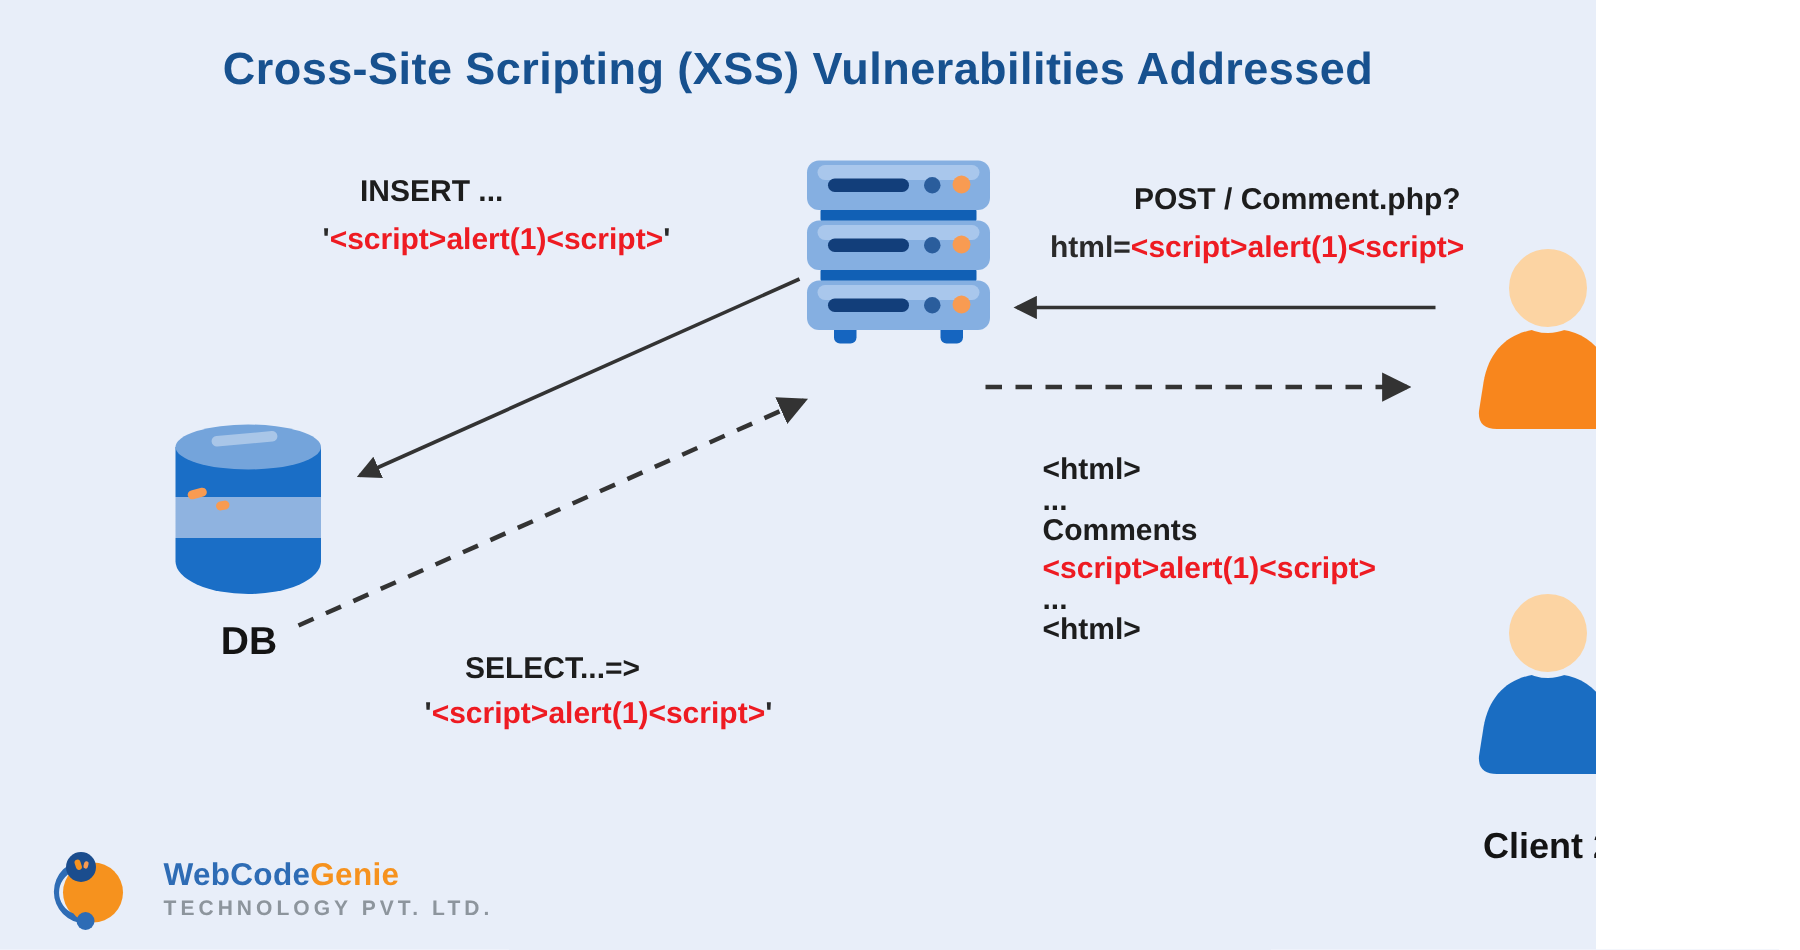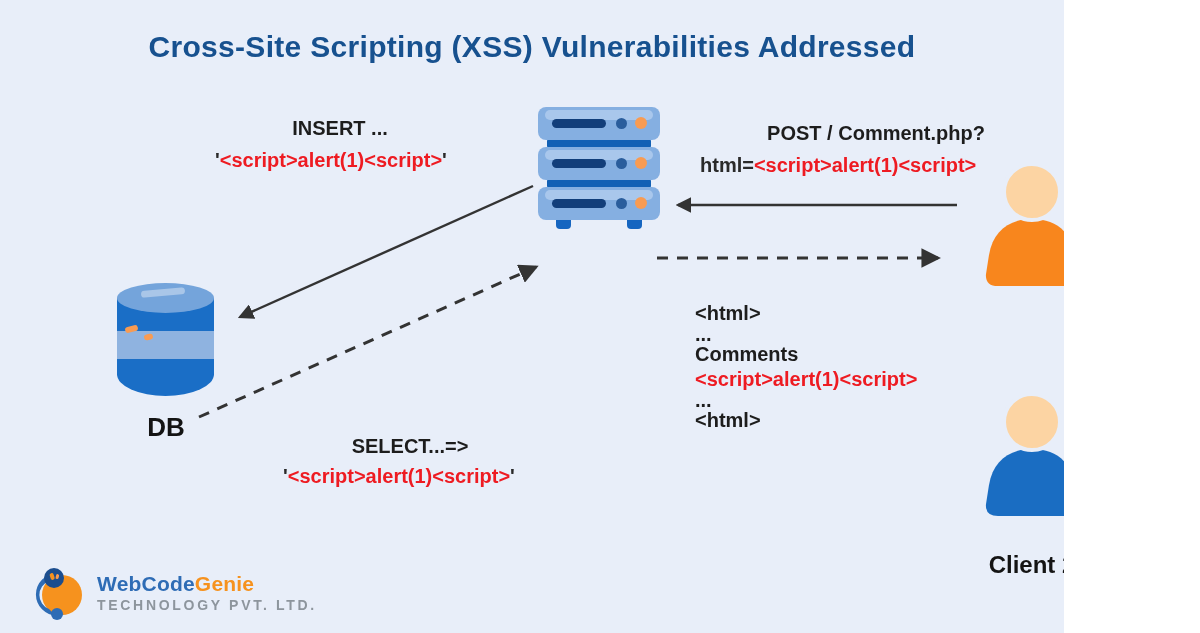--- a/index.html
+++ b/index.html
@@ -11,21 +11,21 @@
   }
   .title {
     position:absolute; top:30px; left:0; right:0;
     text-align:center; font-size:30px; font-weight:700;
     color:#17518f; letter-spacing:.3px;
   }
   .lbl { position:absolute; color:#1d1d1d; font-weight:600; }
   .code-red { color:#ee1b22; }
   .code-dark { color:#2a2a2a; }
   .msg { font-size:20px; font-weight:600; color:#1d1d1d; white-space:nowrap; }
-  .center { text-align:center; }
+  .center { text-align:left; }
 
   
   svg.overlay { position:absolute; inset:0; width:1200px; height:633px; }
 
   
   .server { position:absolute; left:538px; top:107px; width:122px; }
   .srv-unit { position:relative; height:33px; background:#85afe1; border-radius:8px; z-index:2; }
   .srv-unit::before { content:""; position:absolute; top:3px; left:7px; right:7px; height:10px;
     background:#a9c7ec; border-radius:7px; }
   .srv-pill { position:absolute; left:14px; top:12px; width:54px; height:9px;
@@ -58,21 +58,21 @@
   .client-2 { left:977px; top:393px; }
 
   .node-label { position:absolute; font-size:24px; font-weight:600; color:#141414; text-align:center; }
 
   
   .resp { position:absolute; left:695px; top:301px; font-size:20px; font-weight:600; color:#1d1d1d; }
   .resp div { line-height:25px; white-space:nowrap; }
   .resp .dots { line-height:16px; }
 
   
-  .logo { position:absolute; left:27px; top:564px; display:flex; align-items:center; gap:14px; }
+  .logo { position:absolute; left:27px; top:564px; display:flex; align-items:center; gap:26px; }
   .logo-text .name { font-size:21px; font-weight:700; letter-spacing:.2px; line-height:23px; }
   .logo-text .name .p1 { color:#2e6cb5; }
   .logo-text .name .p2 { color:#f6921e; }
   .logo-text .tagline { font-size:14px; font-weight:600; letter-spacing:2.7px; color:#8d959d; margin-top:2px; }
 </style>
 </head>
 <body>
 
 <div class="canvas">
 

